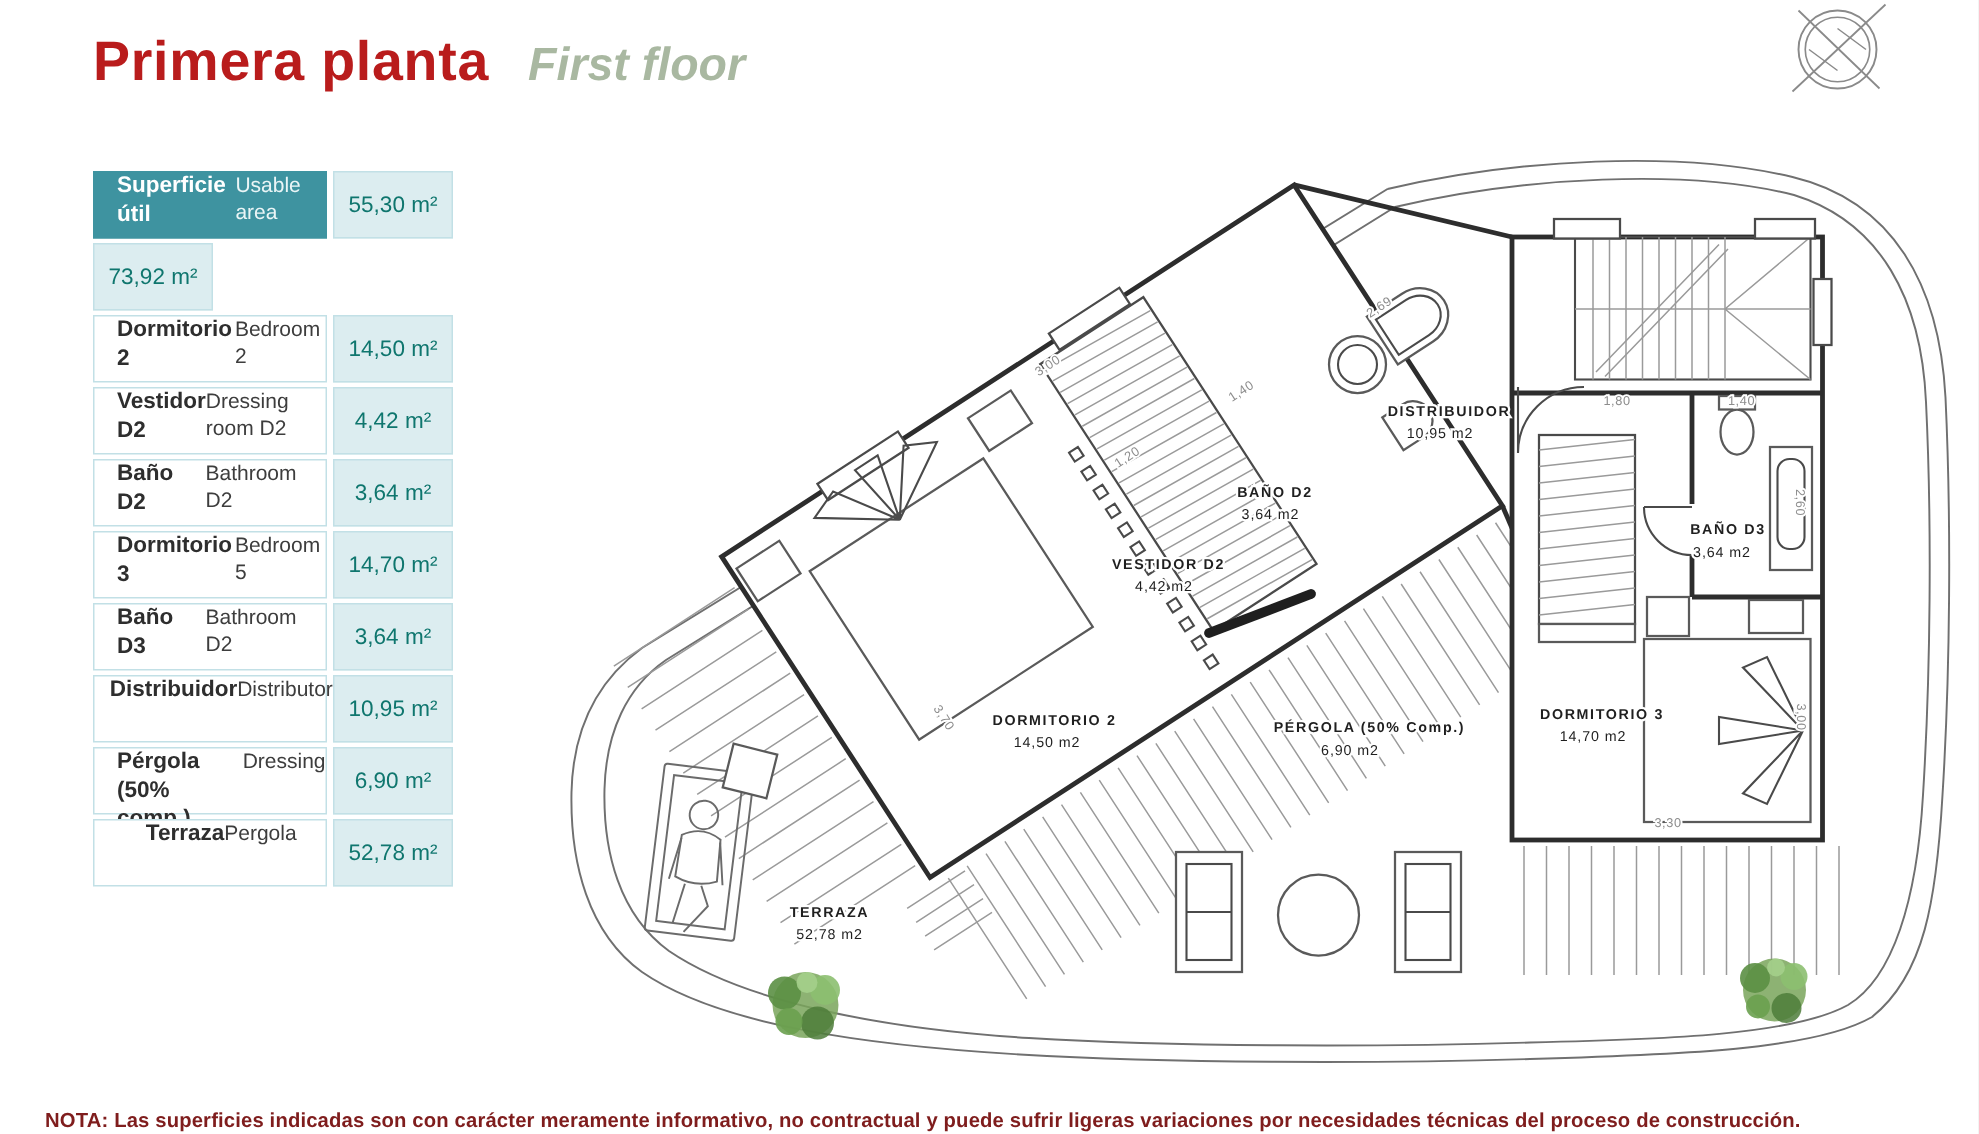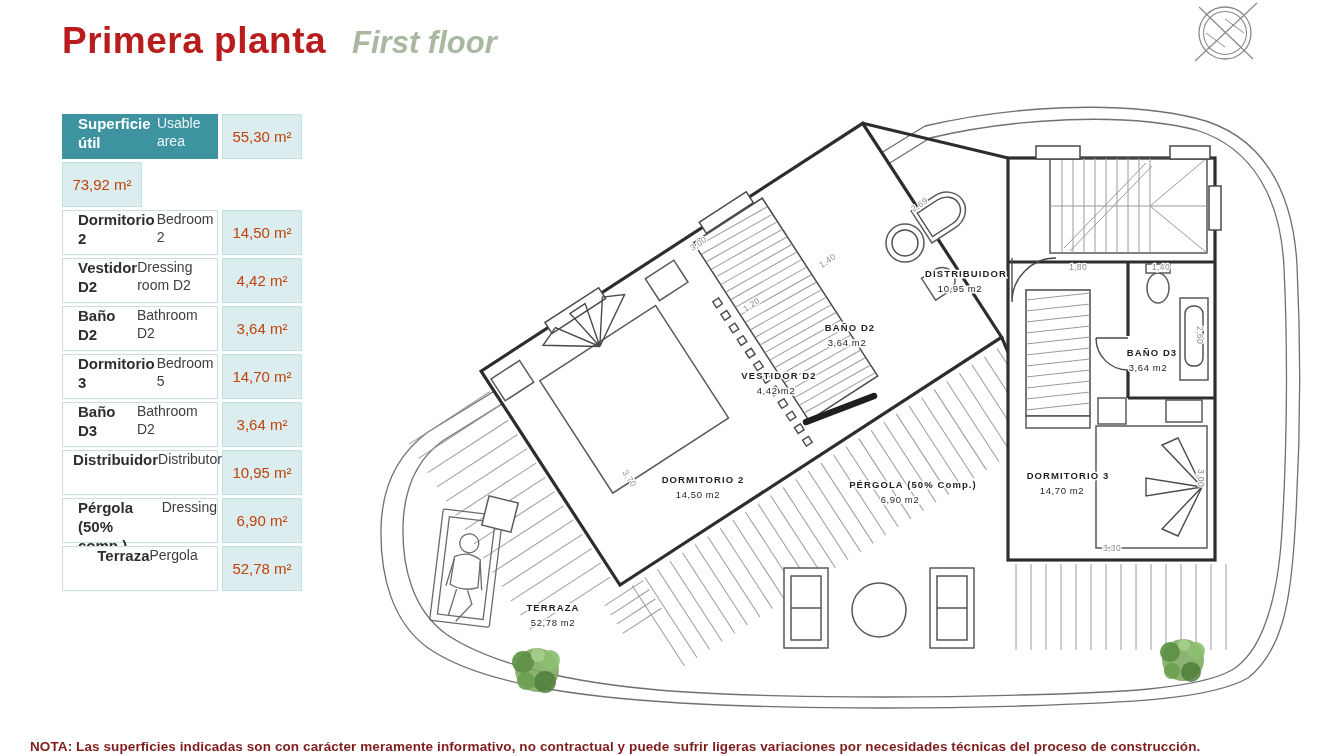--- a/index.html
+++ b/index.html
@@ -10,21 +10,21 @@
   .title-es{font-size:37px;font-weight:700;color:#b91c1c;letter-spacing:.5px;}
   .title-en{font-size:31px;font-weight:600;font-style:italic;color:#a9b8a1;margin-left:26px;}
   
   .compass{position:absolute;left:1192px;top:2px;}
   
   .area-table{position:absolute;left:62px;top:114px;width:278px;}
   .trow{display:flex;gap:4px;margin-bottom:3px;height:45px;}
   .tlabel{width:156px;background:#fff;border:1px solid #c2e0e6;display:flex;flex-direction:row;
           justify-content:center;padding-left:15px;box-sizing:border-box;line-height:1.25;}
   .tval{width:80px;background:#dcedf0;border:1px solid #c2e0e6;display:flex;align-items:center;
-        justify-content:center;font-size:15px;color:#c2410c;box-sizing:border-box;}
+        justify-content:center;font-size:15px;color:#0f766e;box-sizing:border-box;}
   .l1{font-weight:700;font-size:15px;color:#2e2e2e;}
   .l2{font-size:14px;color:#3d3d3d;}
   .teal .tlabel{background:#3e93a0;border-color:#3e93a0;}
   .teal .l1{color:#ffffff;}
   .teal .l2{color:#eaf5f6;}
   
   .plan{position:absolute;left:370px;top:86px;}
   .wall{stroke:#2d2d2d;stroke-width:3.2;fill:#ffffff;}
   .wallline{stroke:#2d2d2d;stroke-width:3.2;fill:none;}
   .thin{stroke:#4a4a4a;stroke-width:1.5;fill:#ffffff;}

